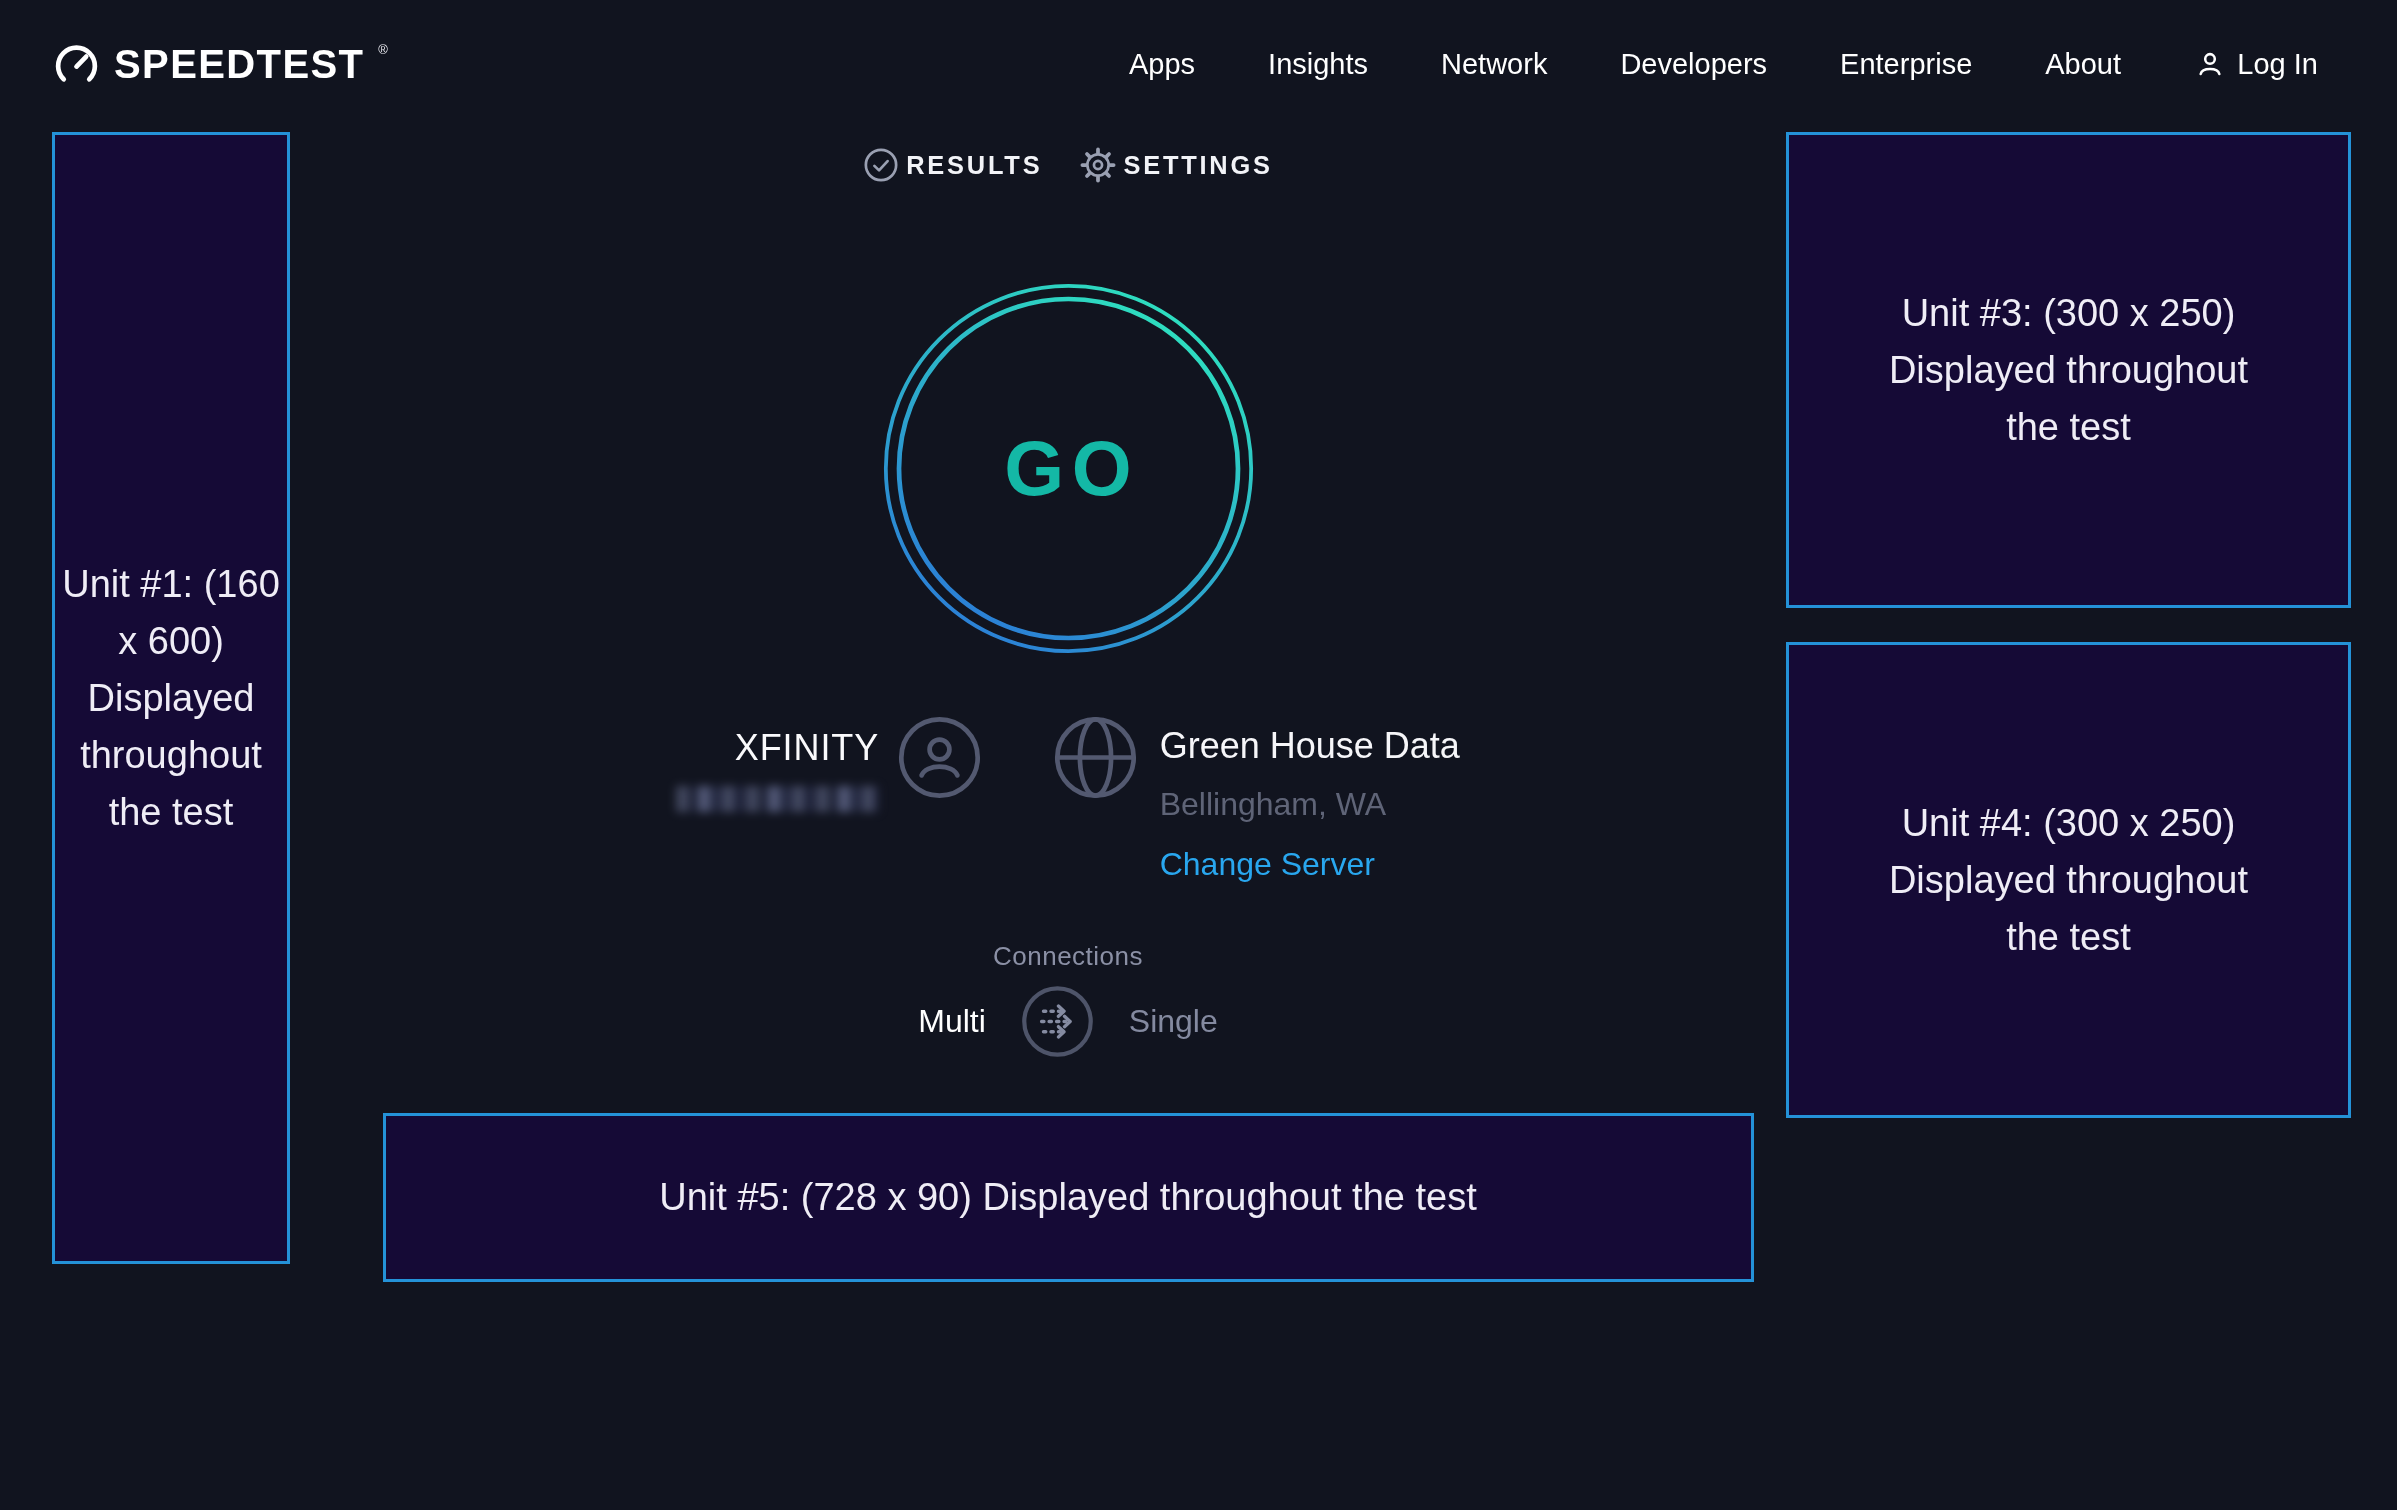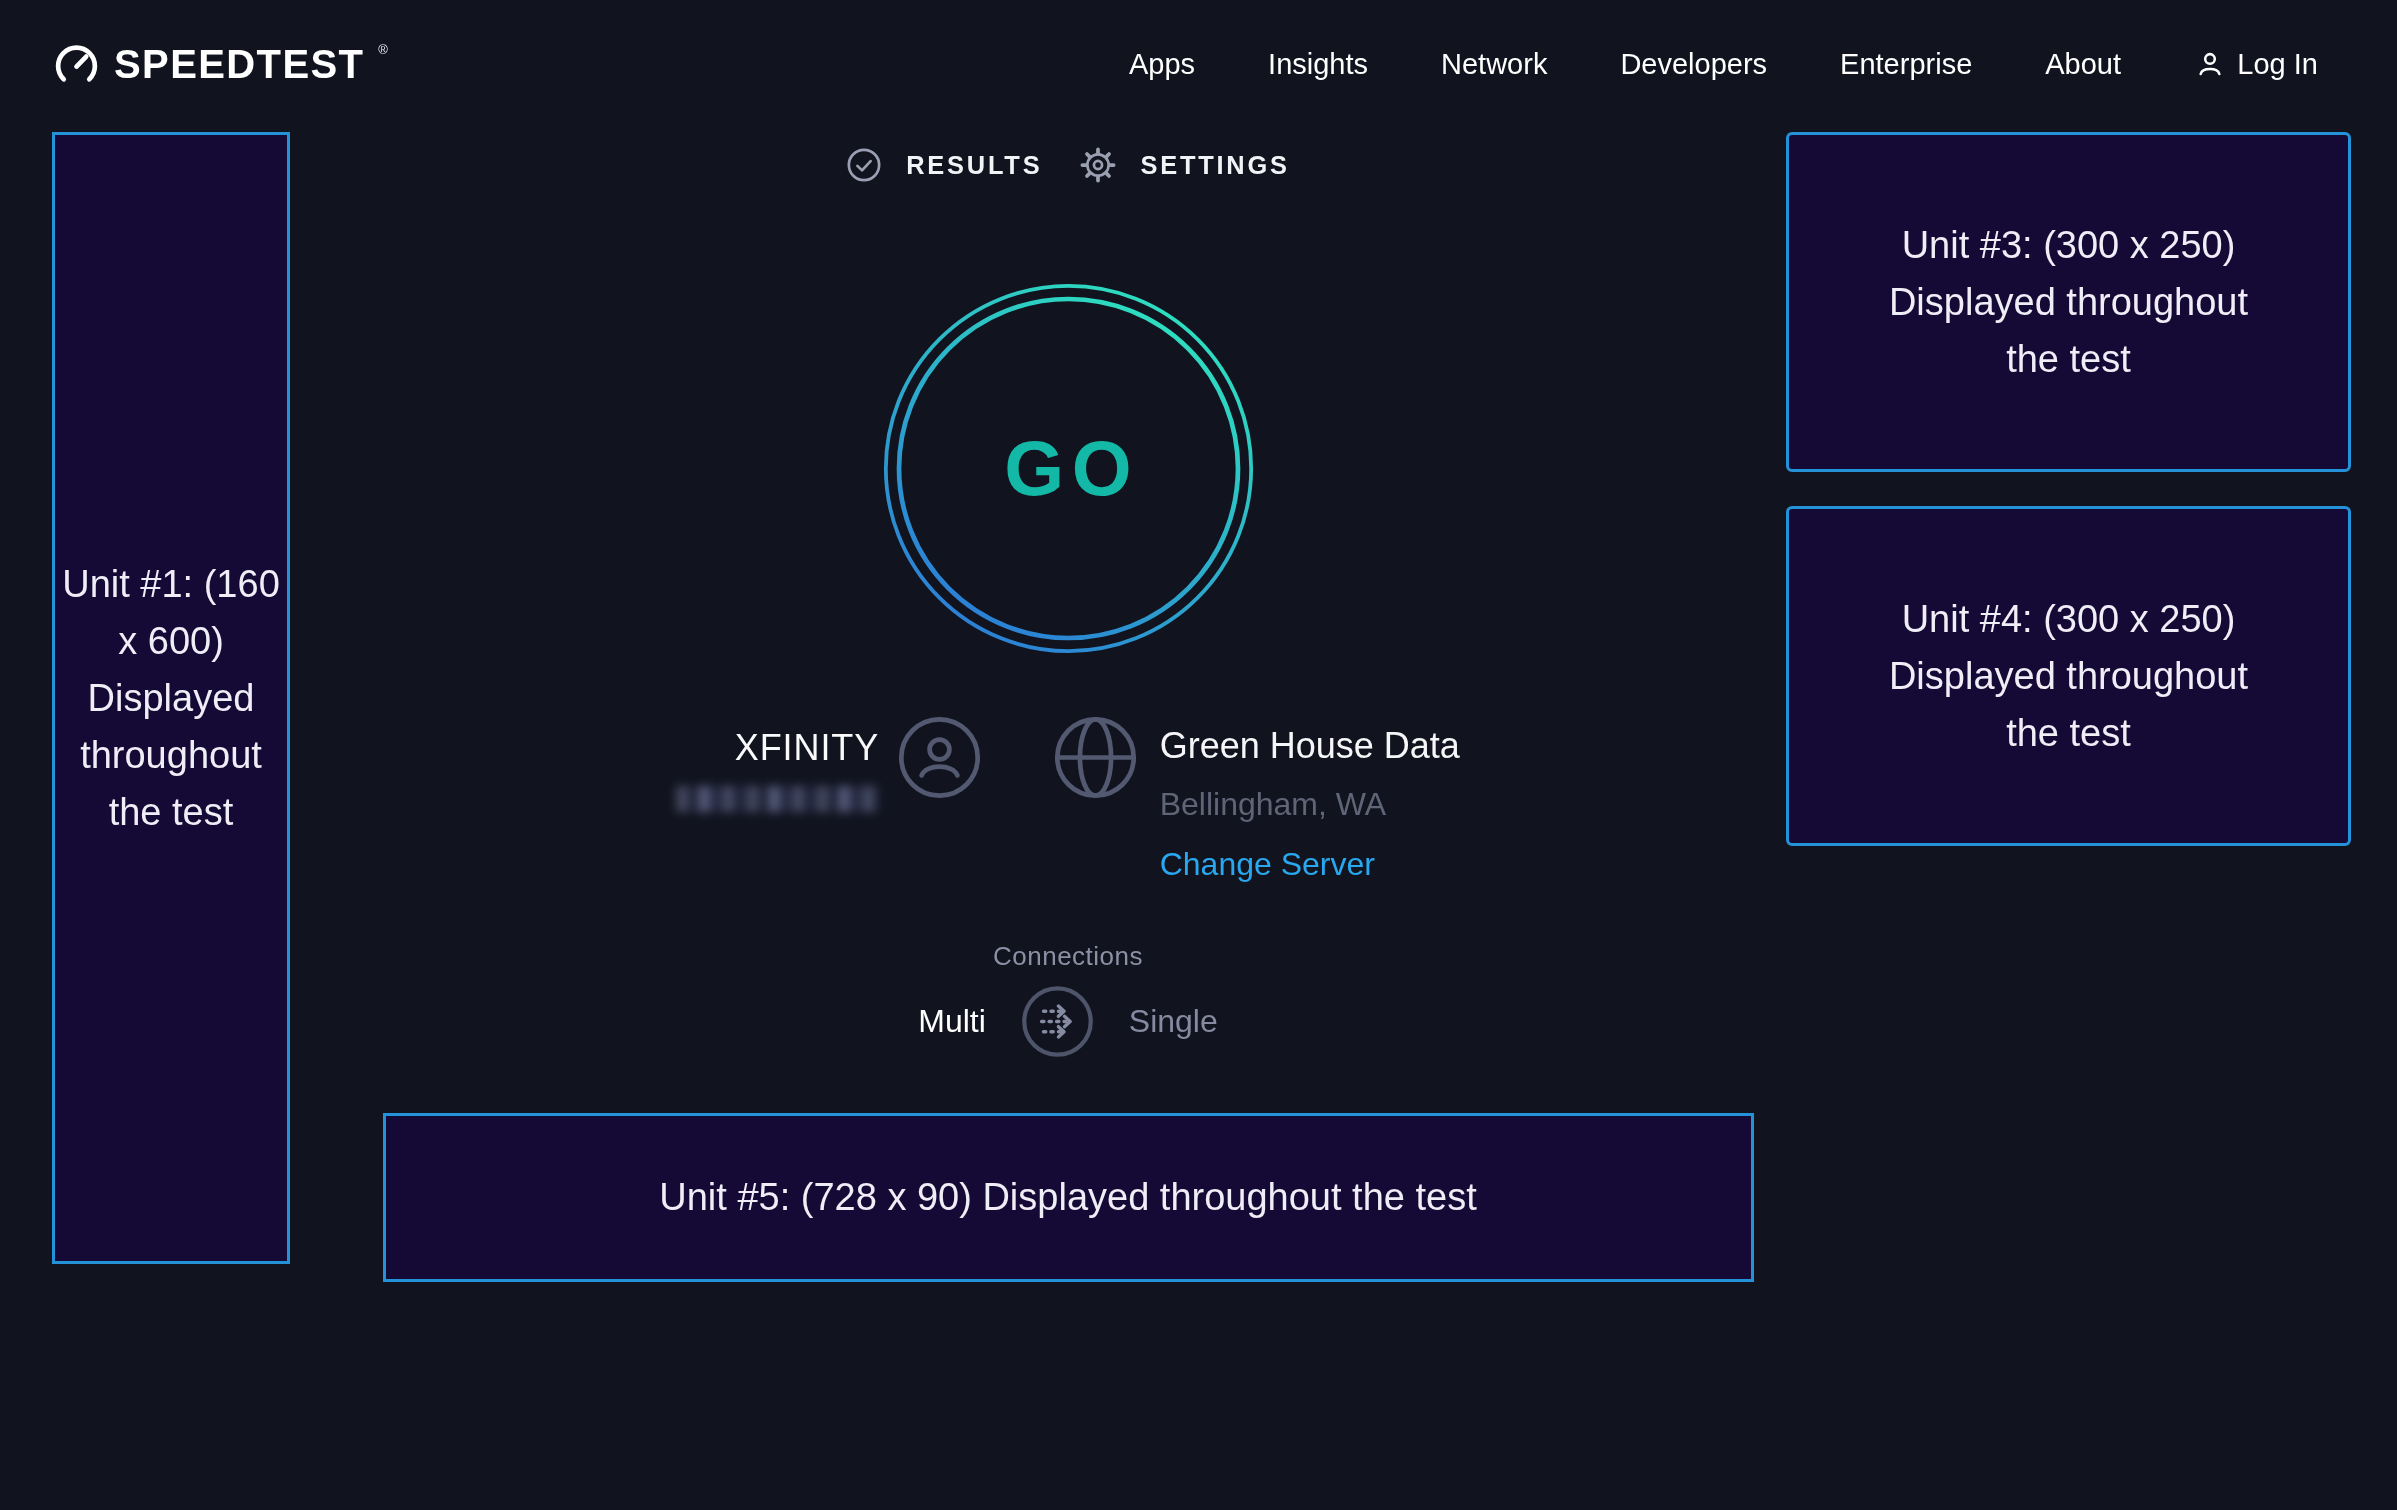--- a/index.html
+++ b/index.html
@@ -43,27 +43,27 @@
     display:flex; align-items:center; justify-content:center;
     text-align:center;
     font-size:38px; line-height:1.5; color:#efedf6;
     cursor:pointer;
   }
   .ad span { display:block; }
   .ad-160 { width:238px; height:1132px; }
   .ad-160 span { width:237px; }
   .ad-728 { width:1371px; height:169px; margin-top:28px; }
   .ad-728.ad5 { margin-top:55px; }
-  .ad-300 { width:565px; height:340px;border-radius:6px; }
+  .ad-300 { width:565px; height:476px; }
   .ad-300 span { width:416px; }
   .ad-300.ad4 { margin-top:34px; }
 
   
   .tabs { display:flex; align-items:center; gap:38px; margin-top:43px; }
-  .tab { display:flex; align-items:center; gap:24px;
+  .tab { display:flex; align-items:center; gap:7px;
          font-size:25.4px; font-weight:700; letter-spacing:2.8px; color:#f2f3f7; cursor:pointer; }
   .tab svg { width:36px; height:36px; }
 
   
   .go {
     margin-top:100px;
     width:371px; height:371px;
     position:relative;
     background:none; border:none; padding:0; cursor:pointer;
   }

